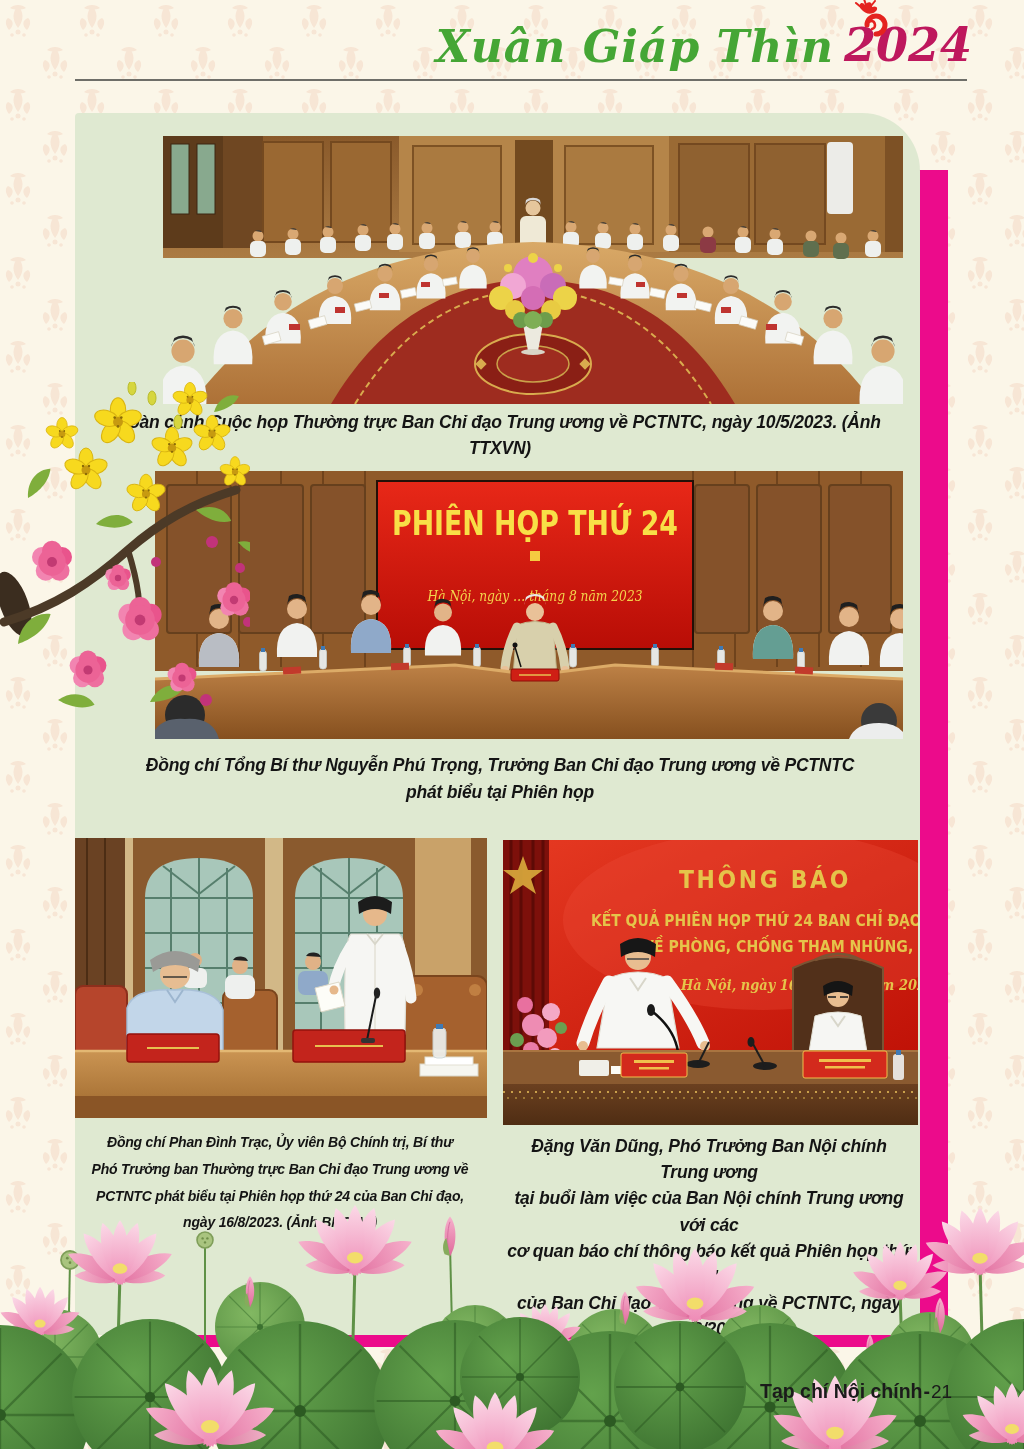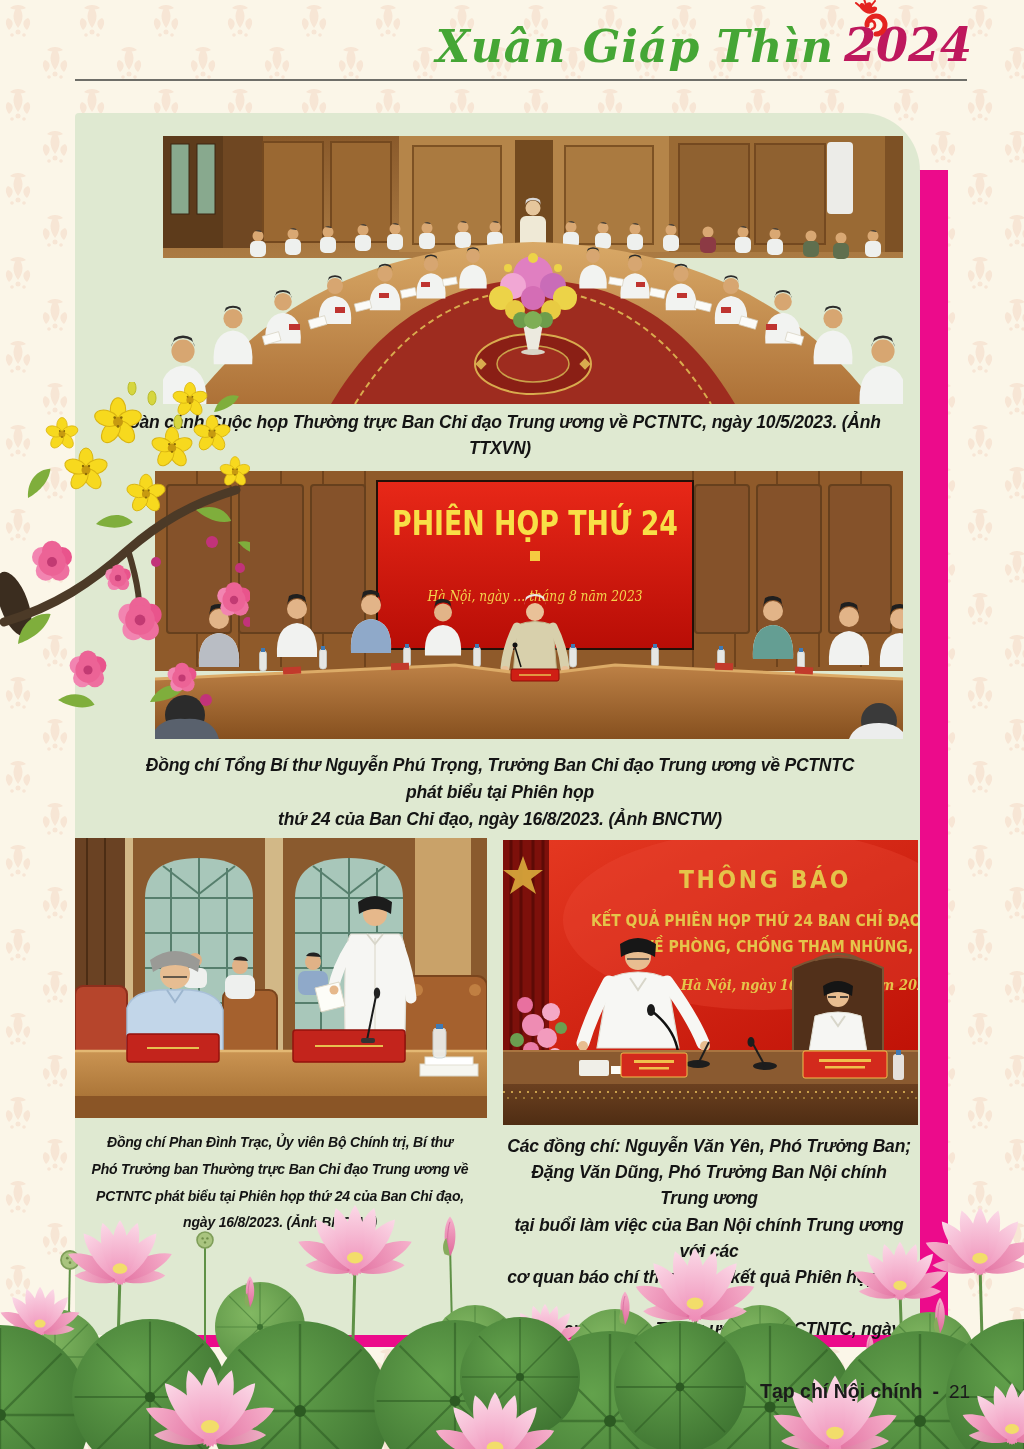--- a/index.html
+++ b/index.html
@@ -21,21 +21,21 @@
   .ph2{left:155px;top:471px}
   .ph3{left:75px;top:838px}
   .ph4{left:503px;top:840px}
   .cap{position:absolute;z-index:3;text-align:center;font-style:italic;font-weight:bold;color:#141414;letter-spacing:-0.2px}
   .cap1{left:110px;top:409px;width:780px;font-size:17.5px;line-height:26px}
   .cap2{left:130px;top:752px;width:740px;font-size:17.5px;line-height:27px}
   .cap3{left:80px;top:1129px;width:400px;font-size:14px;line-height:26.8px}
   .cap4{left:506px;top:1133px;width:406px;font-size:17.5px;line-height:26.2px}
   .flowersL{left:0;top:382px;z-index:4}
   .lotus{left:0;top:1205px;z-index:5}
-  .footer{left:760px;top:1380px;z-index:6;display:flex;align-items:center;gap:10px;color:#1b1b1b}
+  .footer{left:760px;top:1380px;z-index:6;display:flex;align-items:center;gap:1px;color:#1b1b1b}
   .mag{font-size:19.5px;font-weight:bold;white-space:nowrap}
   .sep{font-size:19.5px;font-weight:bold}
   .pg{font-size:19px}
 </style>
 </head>
 <body>
 
 <div class="page">
 
   <svg class="abs bgpat" width="1024" height="1449" viewBox="0 0 1024 1449">
@@ -314,21 +314,20 @@
         <rect x="640" y="196" width="18" height="7" transform="rotate(3 649 199)"></rect>
       </g>
       <circle cx="30" cy="244" r="20" fill="#2b2b2b"></circle>
       <path d="M-4,268 Q2,246 30,248 Q58,246 64,268 Z" fill="#59616d"></path>
       <circle cx="724" cy="250" r="18" fill="#3a3a3a"></circle>
       <path d="M694,268 Q700,252 724,252 Q746,252 752,268 Z" fill="#eceded"></path>
     </g>
   </svg>
   <div class="cap cap2">
     <div>Đồng chí Tổng Bí thư Nguyễn Phú Trọng, Trưởng Ban Chỉ đạo Trung ương về PCTNTC phát biểu tại Phiên họp</div>
-    <div>thứ 24 của Ban Chỉ đạo, ngày 16/8/2023. (Ảnh BNCTW)</div>
   </div>
 
   <svg class="photo ph3" width="412" height="280" viewBox="0 0 412 280">
     <defs>
       <linearGradient id="g3table" x1="0" y1="0" x2="0" y2="1">
         <stop offset="0" stop-color="#cb9553"></stop>
           <stop offset="1" stop-color="#9d672c"></stop>
       </linearGradient>
     </defs>
     <g>
@@ -500,21 +499,20 @@
       <rect x="316" y="219" width="52" height="3" fill="#f0c04c"></rect>
         <rect x="322" y="226" width="40" height="2.5" fill="#f0c04c"></rect>
       <rect x="390" y="214" width="11" height="26" rx="3" fill="#eef0f0" opacity="0.9"></rect>
       <rect x="393" y="210" width="5" height="5" fill="#3f7ab5"></rect>
       <rect x="0" y="244" width="415" height="41" fill="url(#g4front)"></rect>
       <line x1="0" y1="252" x2="415" y2="252" stroke="#c9a04b" stroke-width="2" stroke-dasharray="2 6"></line>
       <line x1="4" y1="258" x2="415" y2="258" stroke="#b08a3e" stroke-width="1.5" stroke-dasharray="2 6"></line>
     </g>
   </svg>
   <div class="cap cap4">
-    <div>Các đồng chí: Nguyễn Văn Yên, Phó Trưởng Ban;</div>
     <div>Đặng Văn Dũng, Phó Trưởng Ban Nội chính Trung ương</div>
     <div>tại buổi làm việc của Ban Nội chính Trung ương với các</div>
     <div>cơ quan báo chí thông báo kết quả Phiên họp thứ 24</div>
     <div>của Ban Chỉ đạo Trung ương về PCTNTC, ngày 16/8/2023.</div>
     <div>(Ảnh BNCTW)</div>
   </div>
 
   <svg class="abs flowersL" width="250" height="330" viewBox="0 0 250 330">
     <defs>
       <g id="Mi">

